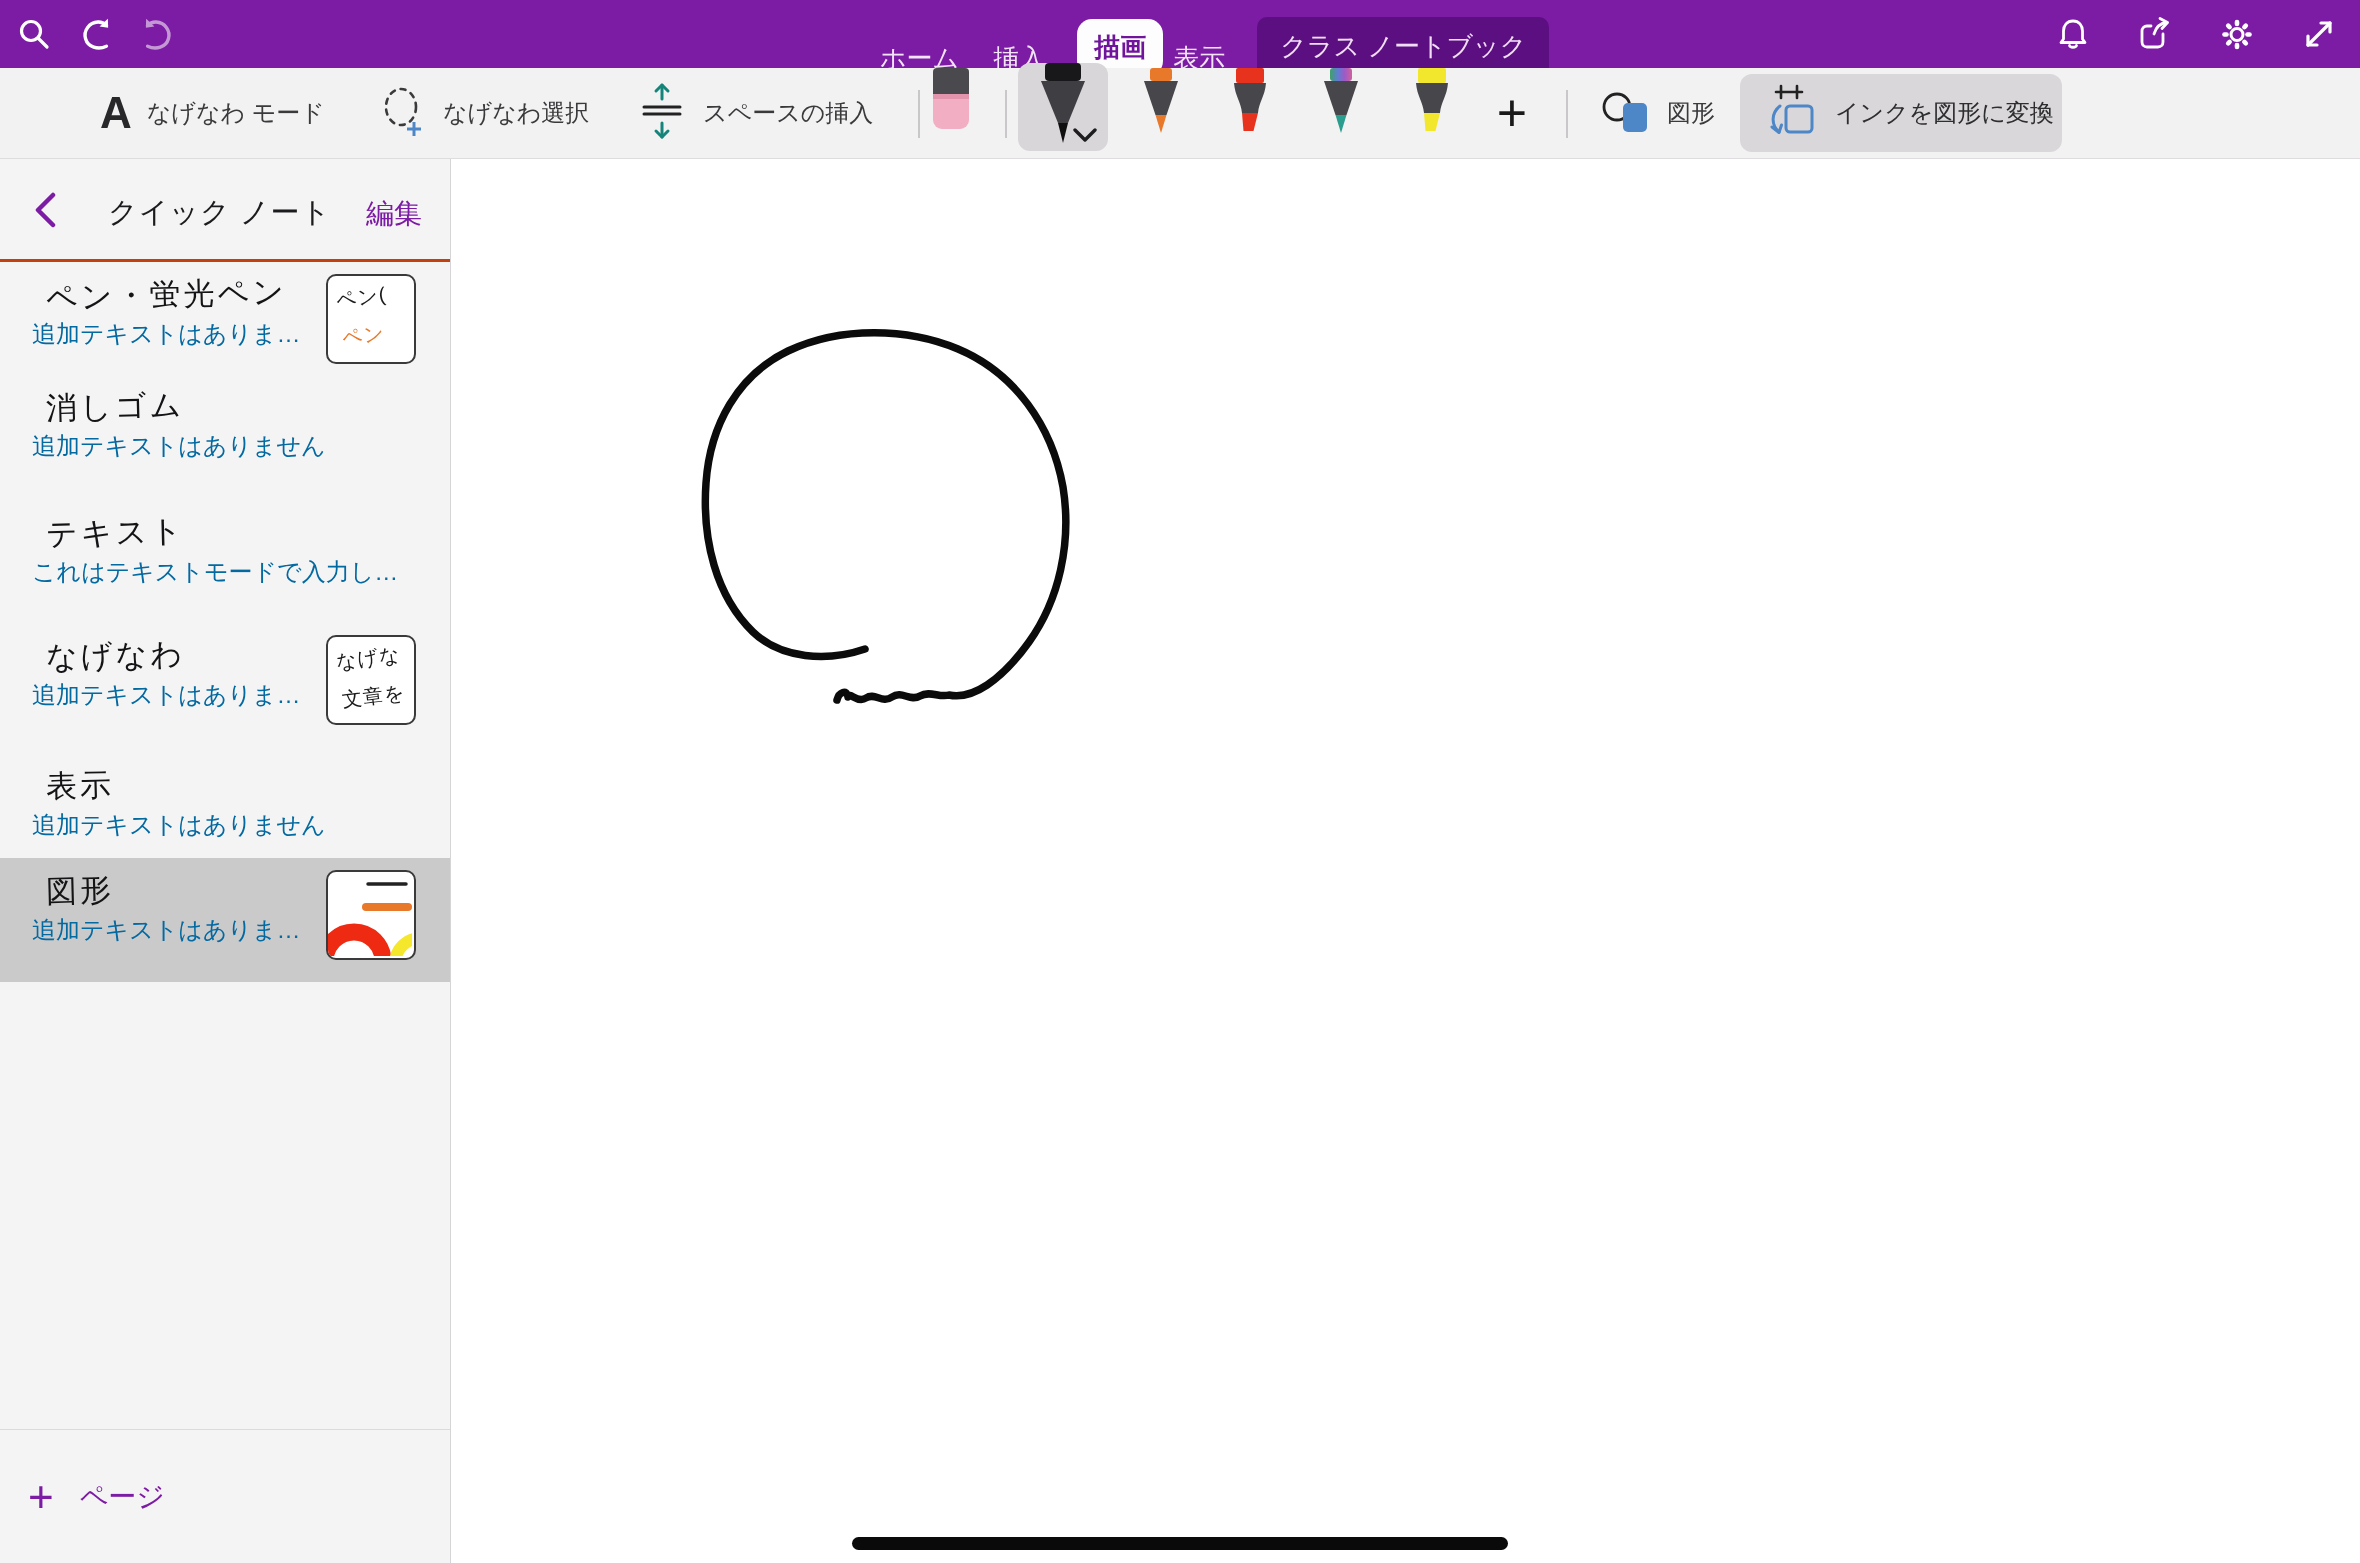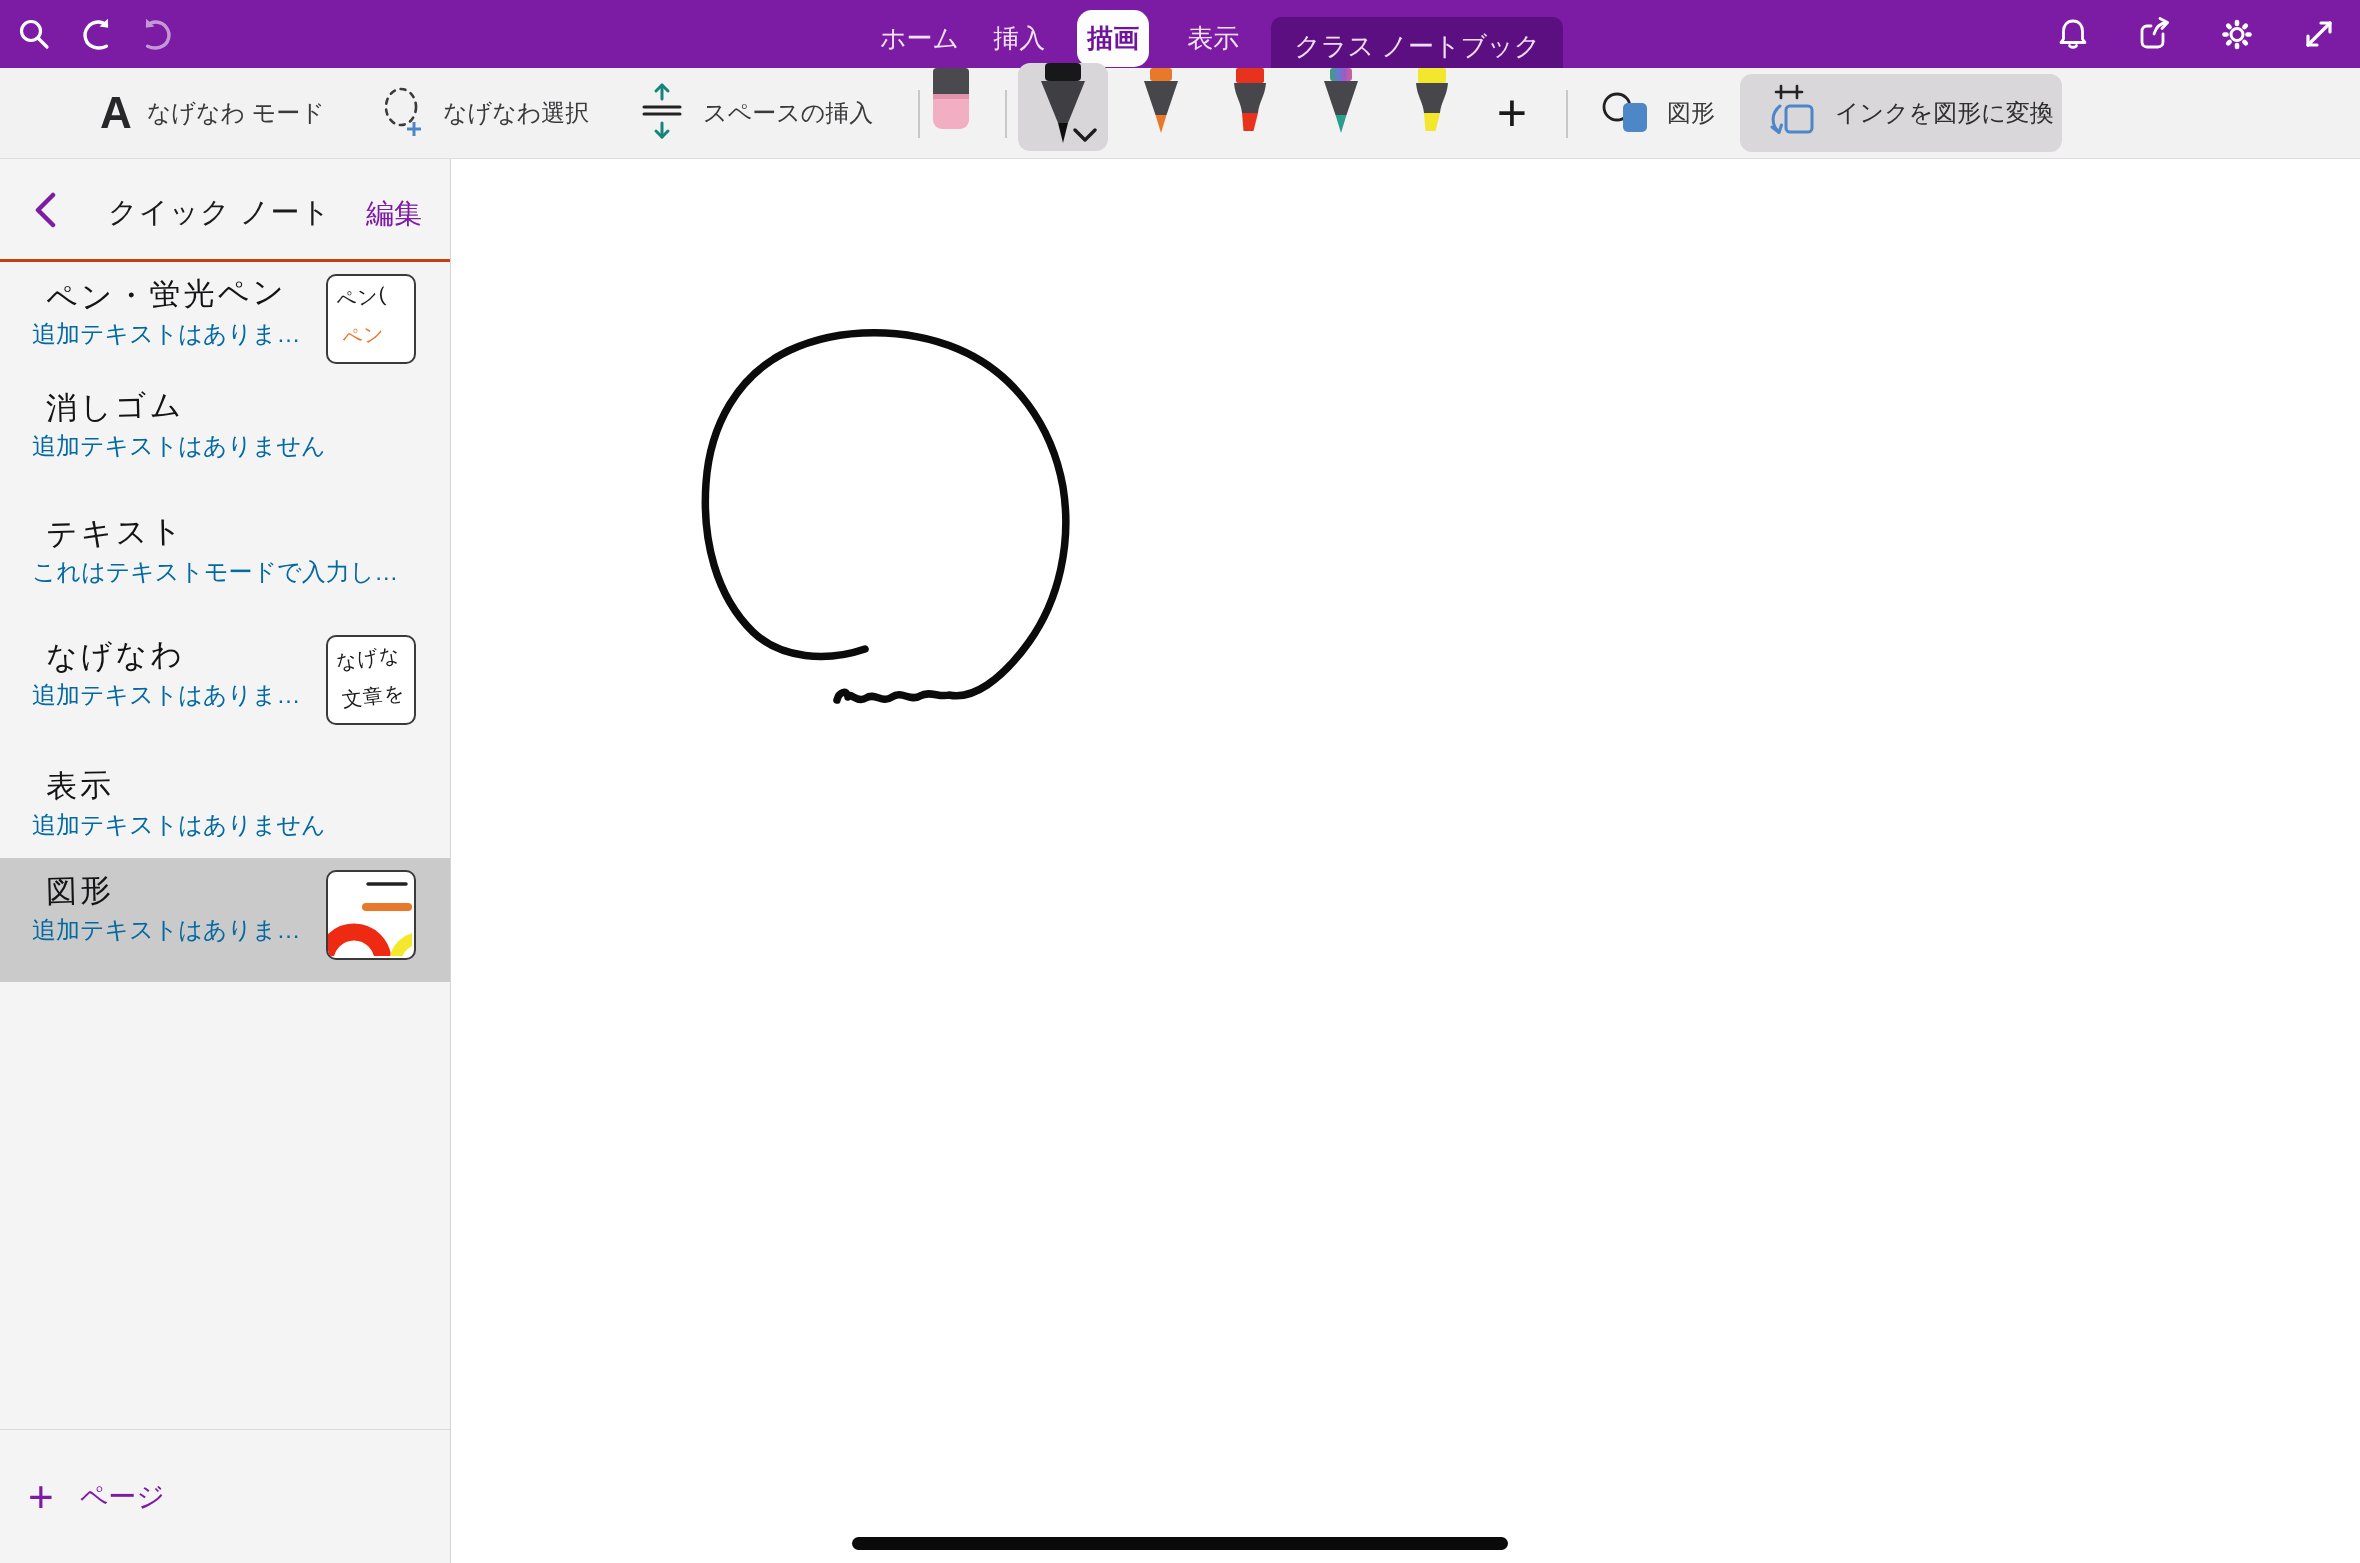--- a/index.html
+++ b/index.html
@@ -5,23 +5,23 @@
   html,body{margin:0;padding:0;background:#ffffff;}
   body{width:2360px;height:1563px;position:relative;overflow:hidden;
        font-family:"Liberation Sans","DejaVu Sans",sans-serif;color:#1c1c1e;}
 
   
   #topbar{position:absolute;left:0;top:0;width:2360px;height:68px;background:#7C1BA3;}
   #topbar-left{position:absolute;left:16px;top:0;height:68px;display:flex;align-items:center;gap:26px;}
   #topbar-right{position:absolute;right:23px;top:0;height:68px;display:flex;align-items:center;gap:46px;}
   .tb-icon{width:36px;height:36px;display:flex;align-items:center;justify-content:center;cursor:pointer;}
   .tb-icon svg{display:block;}
-  #tabs{position:absolute;left:878px;top:0;height:76px;display:flex;align-items:center;}
+  #tabs{position:absolute;left:878px;top:0;height:76px;display:flex;align-items:flex-end;}
   .tab{font-size:26px;color:#F2E3F8;padding:0 2px;margin-right:30px;white-space:nowrap;cursor:pointer;}
-  .tab.selected{background:#FDFDFD;color:#70149B;font-weight:700;padding:11px 10px;border-radius:15px;margin-right:36px;}
+  .tab.selected{background:#FDFDFD;color:#70149B;font-weight:700;padding:11px 17px;border-radius:15px;margin-right:8px;}
   .tab.dark{background:#5C0F80;color:#F0DDF6;height:59px;display:flex;align-items:center;
             padding:0 23px;border-radius:10px 10px 0 0;align-self:flex-end;margin-right:0;}
 
   
   #toolbar{position:absolute;left:0;top:68px;width:2360px;height:91px;background:#F3F2F3;
            border-bottom:1px solid #DEDCDE;box-sizing:border-box;}
   .grp{position:absolute;top:0;height:90px;display:flex;align-items:center;gap:15px;cursor:pointer;}
   .grp .lbl{font-size:24px;color:#3A3A3C;white-space:nowrap;}
   #grp-text{left:100px;}
   #grp-lasso{left:376px;}

